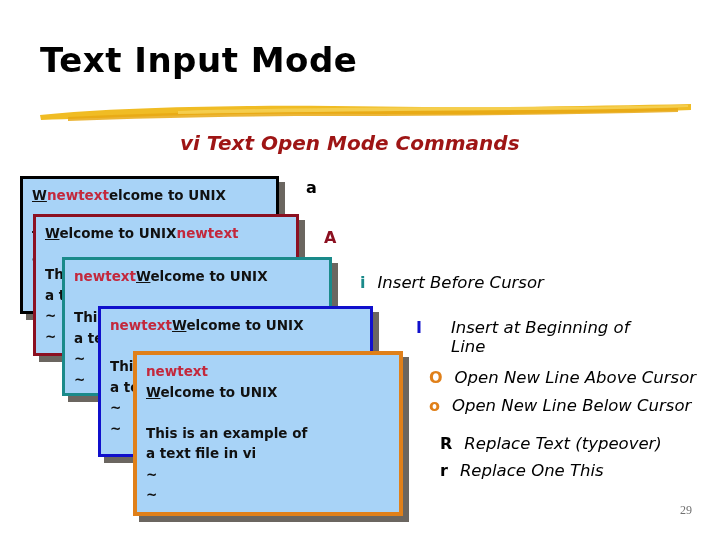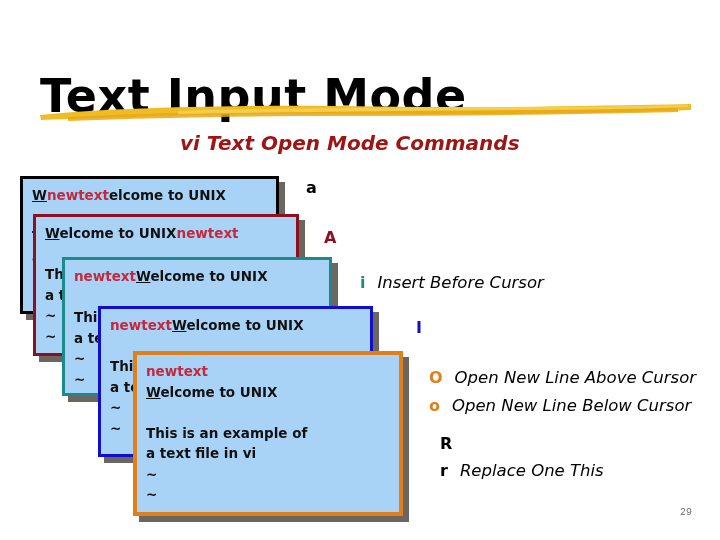--- a/index.html
+++ b/index.html
@@ -11,22 +11,22 @@
   }
   #slide {
     position: relative;
     width: 720px; height: 540px;
     background: #ffffff;
   }
 
   
   #title {
     position: absolute;
-    left: 40px; top: 69px;
-    font-size: 46px;
+    left: 40px; top: 40px;
+    font-size: 34px;
     font-weight: bold;
     letter-spacing: 0.5px;
     color: #000000;
     font-family: "DejaVu Sans", sans-serif;
     white-space: nowrap;
   }
   
   #brush {
     position: absolute;
     left: 38px; top: 101px;
@@ -105,23 +105,23 @@
   #cmd-I { left: 121px; top: 140px; }
   #cmd-I .wrap2 { margin-left: 29px; }
   #cmd-O { left: 134px; top: 190px; }
   #cmd-o { left: 134px; top: 218px; }
   #cmd-R { left: 145px; top: 256px; }
   #cmd-r { left: 145px; top: 283px; }
 
   #pagenum {
     position: absolute;
     right: 28px; bottom: 22px;
-    font-size: 10px;
+    font-size: 12px;
     color: #707070;
-    font-family: Liberation Mono, monospace;
+    font-family: Liberation Serif, serif;
   }
 </style>
 </head>
 <body>
 
 <div id="slide">
 
   <div id="title" style="color: rgb(0, 0, 0);">Text Input Mode</div>
 
   <svg id="brush" viewBox="0 0 655 22" preserveAspectRatio="none">
@@ -188,34 +188,39 @@
       <span class="key" style="color: rgb(140, 16, 33);">A</span>
     </div>
 
     <div class="cmd" id="cmd-i">
       <span class="key" style="color: rgb(26, 138, 138);">i</span>
       <span class="desc">Insert Before Cursor</span>
     </div>
 
     <div class="cmd" id="cmd-I">
       <span class="key" style="color: rgb(16, 16, 204);">I</span>
+      <span class="wrap2">
+        <span class="desc2">Insert at Beginning of</span><br>
+        <span class="desc2">Line</span>
+      </span>
     </div>
 
     <div class="cmd" id="cmd-O">
       <span class="key" style="color: rgb(224, 128, 26);">O</span>
       <span class="desc">Open New Line Above Cursor</span>
     </div>
 
     <div class="cmd" id="cmd-o">
       <span class="key" style="color: rgb(224, 128, 26);">o</span>
       <span class="desc">Open New Line Below Cursor</span>
     </div>
 
     <div class="cmd" id="cmd-R">
       <span class="key" style="color: rgb(0, 0, 0);">R</span>
+      <span class="desc">Replace Text (typeover)</span>
     </div>
 
     <div class="cmd" id="cmd-r">
       <span class="key" style="color: rgb(0, 0, 0);">r</span>
       <span class="desc">Replace One This</span>
     </div>
 
   </div>
 
   <div id="pagenum" style="color: rgb(112, 112, 112);">29</div>

